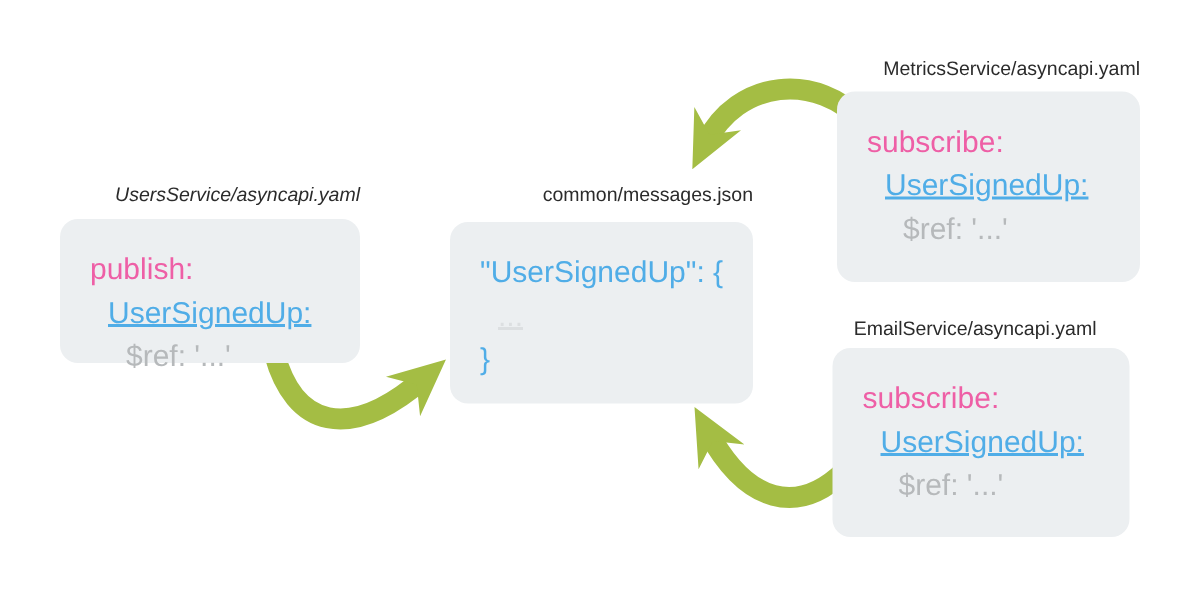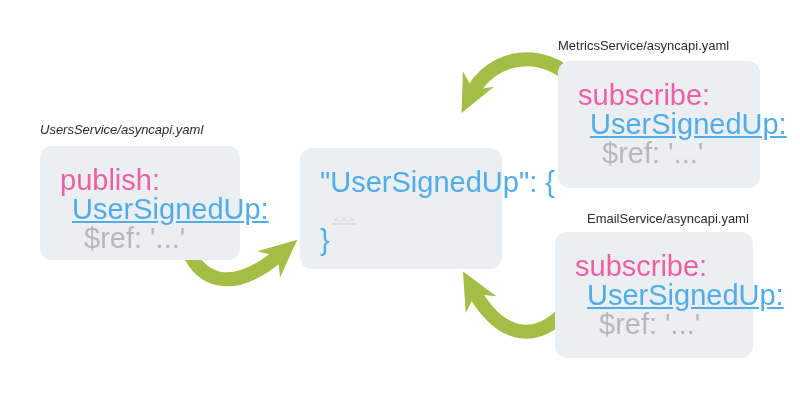--- a/index.html
+++ b/index.html
@@ -8,50 +8,50 @@
     width: 800px;
     height: 400px;
     background: #ffffff;
     font-family: "Liberation Sans", sans-serif;
     overflow: hidden;
   }
   .file-label {
     position: absolute;
     font-size: 13px;
     color: var(--label, #2b2b2b);
-    text-align: left;
+    text-align: right;
     white-space: nowrap;
   }
   .code-box {
     position: absolute;
     background: var(--boxbg, #eceff1);
     border-radius: 12px;
     box-sizing: border-box;
     padding: 20px 0 0 20px;
-    font-size: 29px;
+    font-size: 20px;
     line-height: 29px;
     white-space: nowrap;
   }
   .code-line { display: block; }
   .c-pink  { color: var(--pink,  #ee5fa6); }
   .c-blue  { color: var(--blue,  #50ade7); }
   .c-gray  { color: var(--gray,  #b6b9bb); }
   .c-faint { color: var(--faint, #dcdfe1); }
   .ind-0 { padding-left: 0; }
   .ind-1 { padding-left: 12px; text-decoration: underline; }
   .ind-2 { padding-left: 24px; }
 
   
   #label-users   { left: 40px;  top: 122px; width: 200px; font-style: italic; }
-  #box-users     { left: 40px;  top: 146px; width: 200px; height: 114px; }
+  #box-users     { left: 40px;  top: 146px; width: 200px; height: 96px; }
   #label-common  { left: 300px; top: 122px; width: 202px; }
   #box-common    { left: 300px; top: 148px; width: 202px; height: 121px; }
   #label-metrics { left: 558px; top: 38px;  width: 202px; }
   #box-metrics   { left: 558px; top: 61px;  width: 202px; height: 127px; }
-  #label-email   { left: 587px; top: 211px; width: 198px; }
+  #label-email   { left: 533px; top: 211px; width: 198px; }
   #box-email     { left: 555px; top: 232px; width: 198px; height: 126px; }
 
   .arrow-layer {
     position: absolute;
     left: 0; top: 0;
     pointer-events: none;
   }
   .arrow {
     stroke: var(--green, #a4bd44);
     stroke-width: 14;
@@ -76,20 +76,21 @@
     <path class="arrow" d="M563,314 C532,344 498,336 472,288" marker-end="url(#head)"></path>
   </svg>
 
   <div class="file-label" id="label-users">UsersService/asyncapi.yaml</div>
   <div class="code-box" id="box-users">
     <span class="code-line c-pink ind-0">publish:</span>
     <span class="code-line c-blue ind-1">UserSignedUp:</span>
     <span class="code-line c-gray ind-2">$ref: '...'</span>
   </div>
 
+  <div class="file-label" id="label-common">common/messages.json</div>
   <div class="code-box" id="box-common">
     <span class="code-line c-blue ind-0">"UserSignedUp": {</span>
     <span class="code-line c-faint ind-1">...</span>
     <span class="code-line c-blue ind-0">}</span>
   </div>
 
   <div class="file-label" id="label-metrics">MetricsService/asyncapi.yaml</div>
   <div class="code-box" id="box-metrics">
     <span class="code-line c-pink ind-0">subscribe:</span>
     <span class="code-line c-blue ind-1">UserSignedUp:</span>

